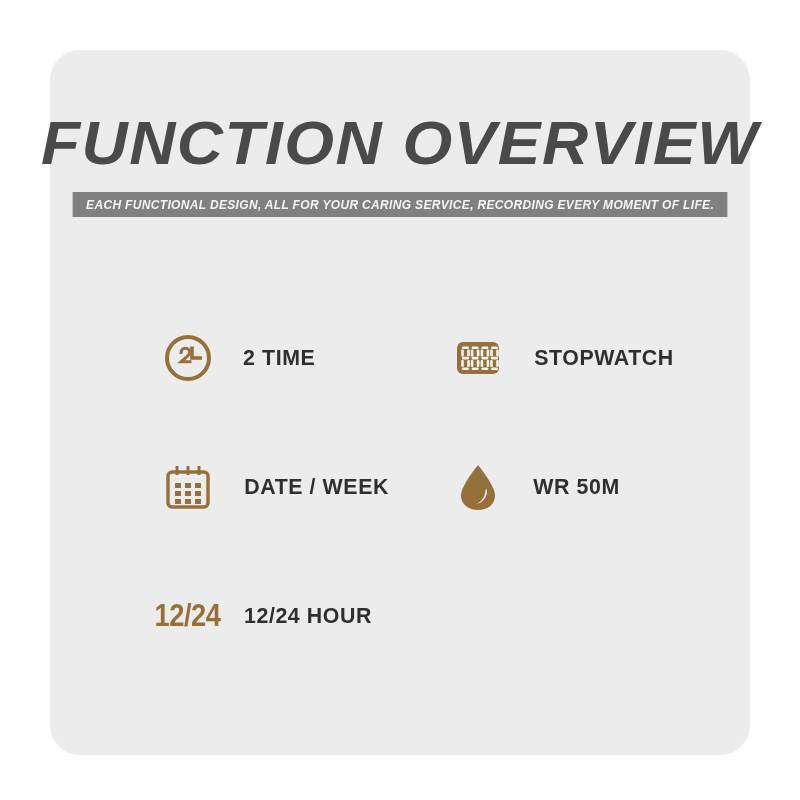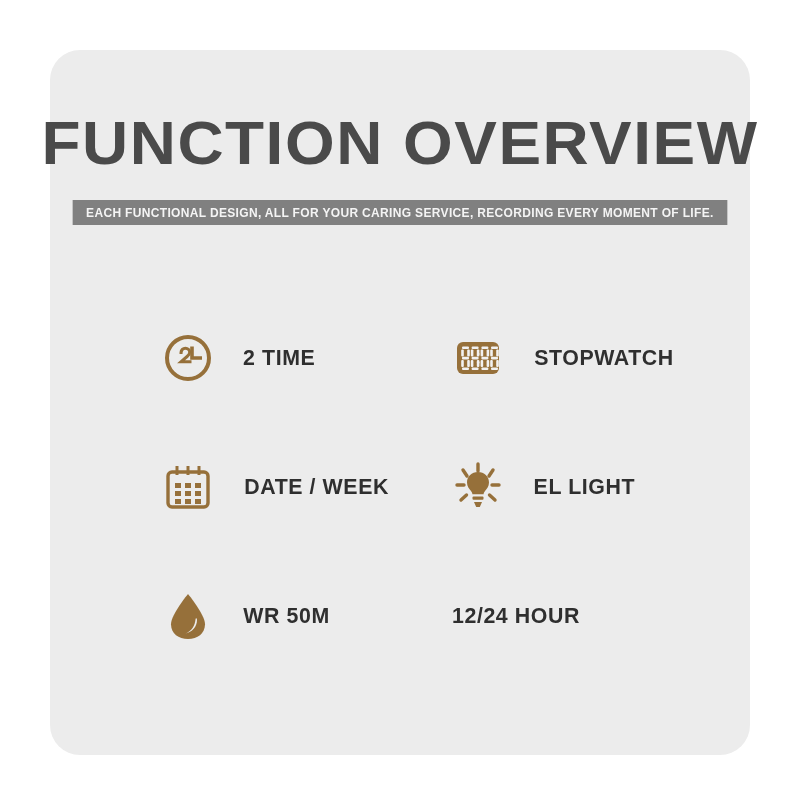--- a/index.html
+++ b/index.html
@@ -27,33 +27,34 @@
     height: 705px;
     background: #ececec;
     border-radius: 30px;
   }
   .header {
     position: absolute;
     left: 0;
     top: 62px;
     width: 100%;
     text-align: center;
+    font-style: italic;
   }
   .title {
     font-family: "Liberation Sans Narrow", "Liberation Sans", sans-serif;
     font-weight: bold;
     font-size: 62px;
     letter-spacing: 1.5px;
     color: #4a4a4a;
     line-height: 1;
     transform: scaleX(1.03);
     white-space: nowrap;
   }
   .subtitle-wrap {
-    margin-top: 26px;
+    margin-top: 18px;
     display: flex;
     justify-content: center;
     text-align: right;
   }
   .subtitle {
     background: #808080;
     color: #f4f4f4;
     font-family: "Liberation Sans Narrow", "Liberation Sans", sans-serif;
     font-weight: bold;
     font-size: 12.5px;
@@ -197,49 +198,33 @@
               <rect x="33" y="30" width="6" height="5"></rect>
               <rect x="13" y="38" width="6" height="5"></rect>
               <rect x="23" y="38" width="6" height="5"></rect>
               <rect x="33" y="38" width="6" height="5"></rect>
             </g>
           </svg>
         </div>
         <div class="feature-label">DATE / WEEK</div>
       </div>
 
-      <div class="feature">
-        <div class="icon-box">
-          <svg width="52" height="52" viewBox="0 0 52 52">
-            <g stroke="#96703a" stroke-width="3.4" stroke-linecap="round">
-              <line x1="26" y1="3" x2="26" y2="10"></line>
-              <line x1="11" y1="9" x2="15" y2="15"></line>
-              <line x1="41" y1="9" x2="37" y2="15"></line>
-              <line x1="5" y1="24" x2="12" y2="24"></line>
-              <line x1="47" y1="24" x2="40" y2="24"></line>
-              <line x1="9" y1="39" x2="14.5" y2="34"></line>
-              <line x1="43" y1="39" x2="37.5" y2="34"></line>
-            </g>
-            <path d="M26 11c-6.3 0-11 4.6-11 10.4 0 4 2.3 6.4 3.8 8.4 1 1.3 1.5 2.3 1.6 3.4h11.2c.1-1.1.6-2.1 1.6-3.4 1.5-2 3.8-4.4 3.8-8.4C37 15.6 32.3 11 26 11z" fill="#96703a"></path>
-            <rect x="20.5" y="35.5" width="11" height="3.2" rx="1" fill="#96703a"></rect>
-            <path d="M22 41h8l-2.2 5h-3.6z" fill="#96703a"></path>
-          </svg>
-        </div>
-        <div class="feature-label">EL LIGHT</div>
-      </div>
 
       <div class="feature">
         <div class="icon-box">
           <svg width="52" height="52" viewBox="0 0 52 52">
             <path d="M26 4C26 4 9 24.5 9 34.2 9 43.5 16.6 49 26 49s17-5.5 17-14.8C43 24.5 26 4 26 4z" fill="#96703a"></path>
             <path d="M35 30c0 7-5 12-11.5 13.6C30 41 33 35 33.5 29.5c.2-2 1.5-1.3 1.5.5z" fill="#ececec"></path>
           </svg>
         </div>
         <div class="feature-label">WR 50M</div>
       </div>
 
       <div class="feature">
+        <div class="icon-box">
+          <span class="text-icon">12/24</span>
+        </div>
         <div class="feature-label">12/24 HOUR</div>
       </div>
 
     </div>
   </div>
 </div>
 
 </body></html>

